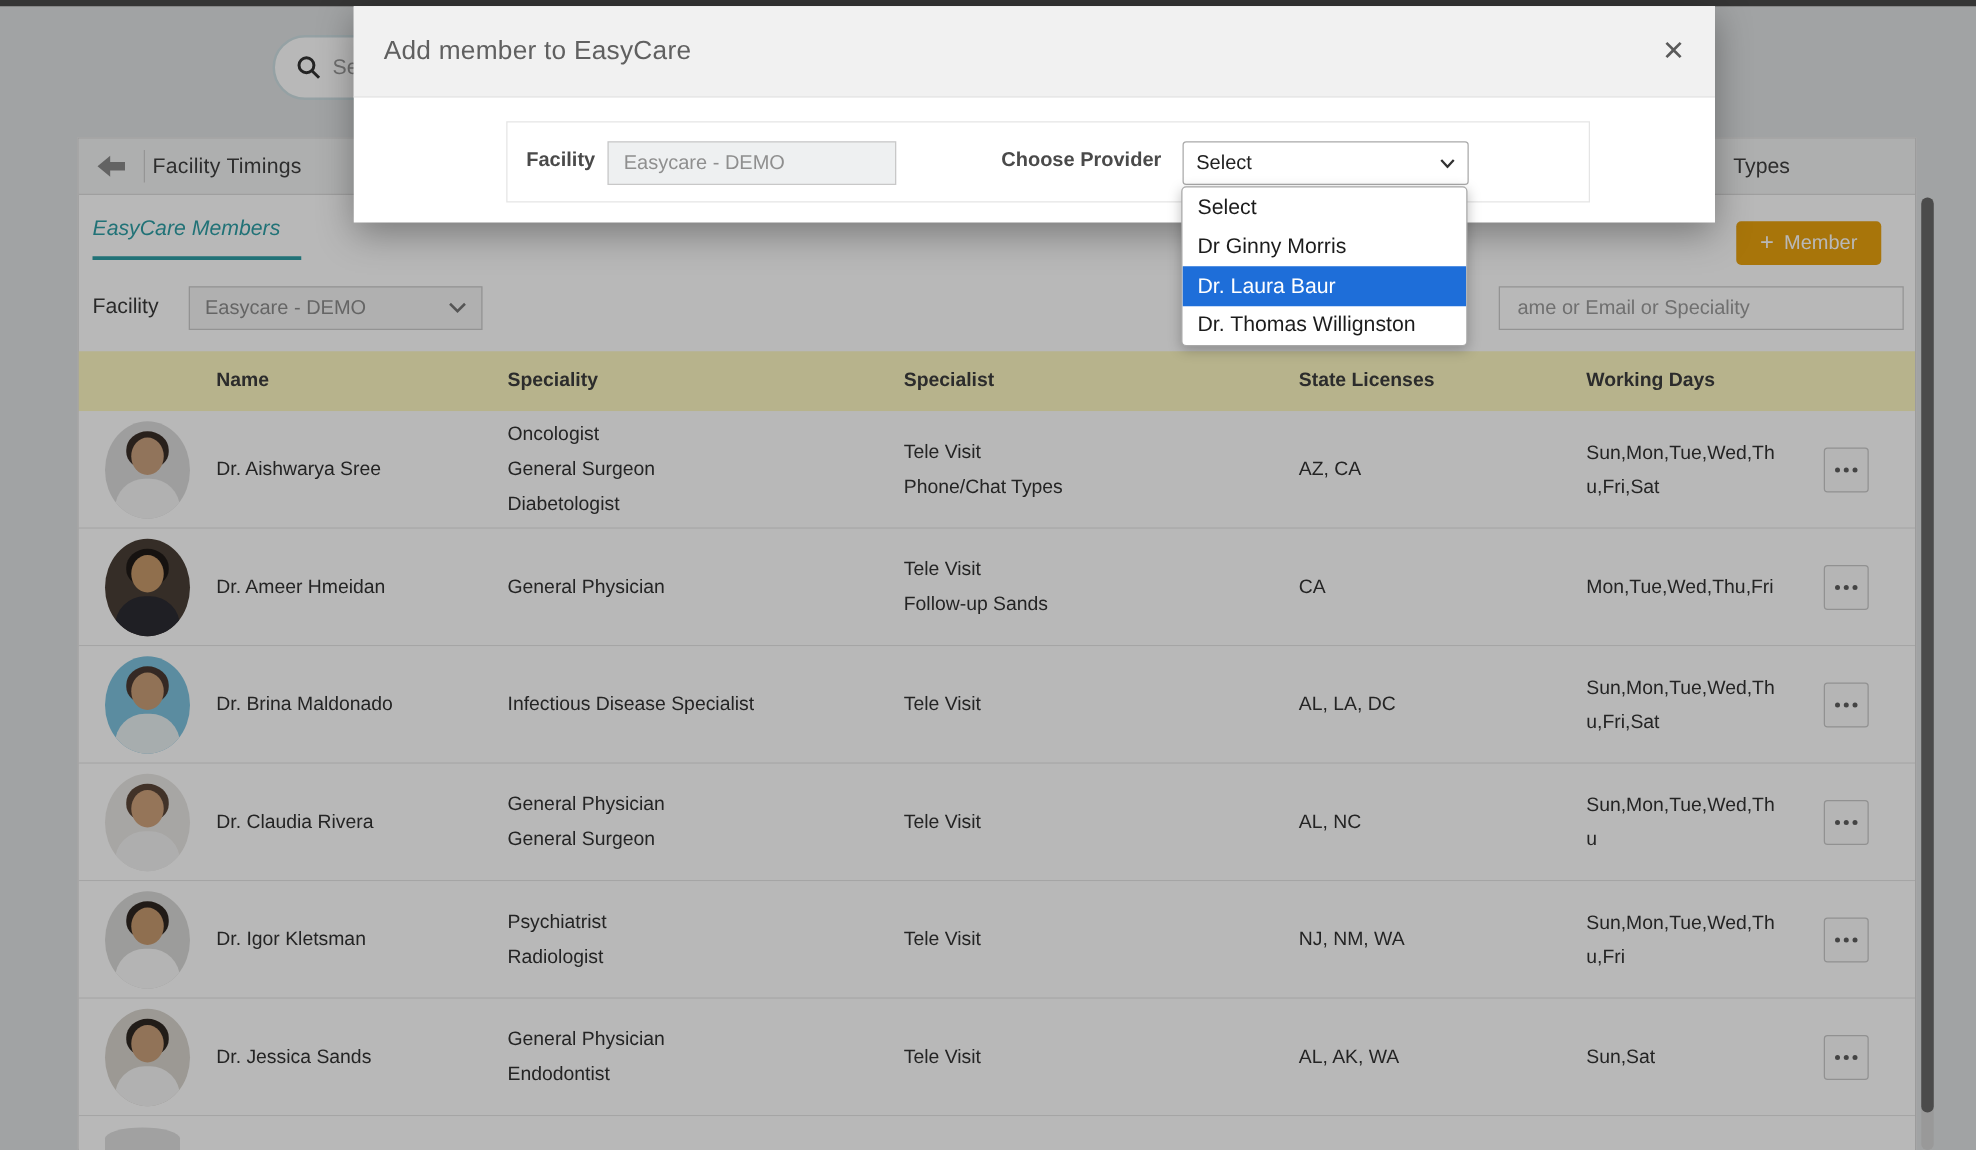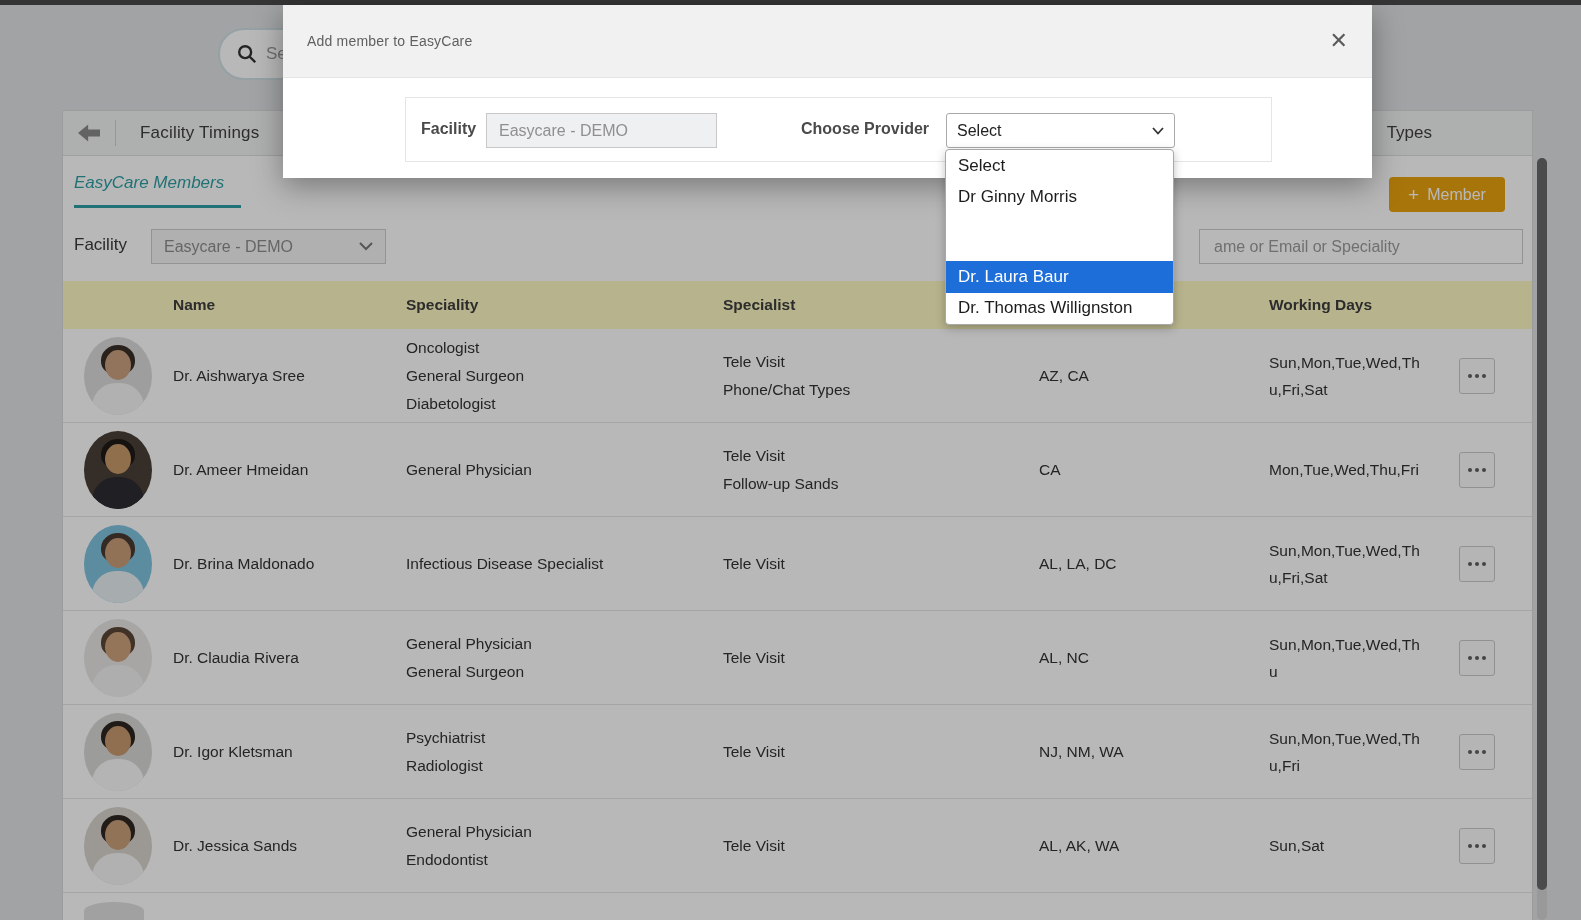--- a/index.html
+++ b/index.html
@@ -14,21 +14,21 @@
   .search-pill input { border:none; outline:none; font-size:17px; color:#555; width:220px;
     font-family:"Liberation Sans", sans-serif; margin-left:8px; background:transparent; }
   .search-pill input::placeholder { color:#9a9a9a; }
 
   .card { position:absolute; left:62px; top:110px; width:1471px; height:810px;
     background:#fff; border:1px solid #d9d9d9; }
   .card-header { position:relative; height:45px; background:#f2f3f3; border-bottom:1px solid #ddd;
     display:flex; align-items:center; }
   .back-btn { width:52px; display:flex; justify-content:center; align-items:center; cursor:pointer; }
   .vdiv { width:1px; height:26px; background:#cfcfcf; }
-  .panel-title { font-size:17px; color:#3f3f3f; margin-left:24px; letter-spacing:.2px; }
+  .panel-title { font-size:17px; color:#3f3f3f; margin-left:6px; letter-spacing:.2px; }
   .panel-right-text { position:absolute; right:100px; font-size:17px; color:#3f3f3f; }
 
   .tab-row { position:absolute; left:11px; top:62px;font-style:italic; }
   .tab { font-size:17px; color:#2f9fa5; padding-bottom:12px; display:inline-block; }
   .tab-underline { position:absolute; left:0; top:32px; width:167px; height:3px; background:#2f9fa5; }
 
   .member-btn { position:absolute; right:27px; top:66px; width:116px; height:35px; border:none;
     border-radius:4px; color:#fff; font-size:16px; display:flex; align-items:center; justify-content:center;
     gap:8px; cursor:pointer; font-family:"Liberation Sans", sans-serif; }
   .member-btn .plus { font-size:19px; font-weight:400; }
@@ -66,39 +66,39 @@
     background:#d4d4d4; border-radius:5px; }
   .scroll-thumb { position:absolute; left:0; top:0; width:10px; height:732px; background:#686868; border-radius:5px; }
 
   
   .overlay { position:absolute; inset:0; background:rgba(0,0,0,0.28); z-index:40; }
 
   .modal { position:absolute; left:283px; top:5px; width:1089px; height:173px; background:#fff;
     z-index:50; box-shadow:0 8px 28px rgba(0,0,0,.35); }
   .modal-header { height:73px; background:#f1f1f1; border-bottom:1px solid #e4e4e4;
     display:flex; align-items:center; justify-content:space-between; padding:0 24px; }
-  .modal-title { font-size:14px; color:#606060; letter-spacing:.2px; }
+  .modal-title { font-size:21px; color:#606060; letter-spacing:.2px; }
   .modal-close { font-size:22px; color:#5a5a5a; cursor:pointer; line-height:1; }
   .field-box { position:absolute; left:122px; top:92px; width:867px; height:65px; border:1px solid #e5e5e5; }
   .m-label { position:absolute; font-size:16px; font-weight:600; color:#4a4a4a; top:22px; }
   .m-facility-label { left:15px; }
   .m-input-disabled { position:absolute; left:80px; top:15px; width:231px; height:35px;
     background:#eef0f1; border:1px solid #c8c8c8; font-size:16px; color:#8f8f8f;
     display:flex; align-items:center; padding:0 12px; }
   .m-provider-label { left:395px;text-align:center; }
   .m-select { position:absolute; left:540px; top:15px; width:229px; height:35px; background:#fff;
     border:1px solid #a9a9a9; border-radius:3px; font-size:16px; color:#222; display:flex;
     align-items:center; justify-content:space-between; padding:0 10px; cursor:pointer; }
 
   .dd-list { position:absolute; left:662px; top:144px; width:229px; background:#fff;
     border:1px solid #a8a8a8; border-radius:4px; z-index:60; overflow:hidden;
     box-shadow:0 3px 10px rgba(0,0,0,.25); }
   .dd-option { height:31.5px; display:flex; align-items:center; padding-left:12px;
     font-size:17px; color:#1c1c1c; cursor:pointer; }
-  .dd-option.highlighted { background:var(--hl,#1e6ed9); color:#fff;margin-top:48px; }
+  .dd-option.highlighted { background:var(--hl,#1e6ed9); color:#fff; }
 </style>
 </head>
 <body>
 
 <div class="topbar"></div>
 
 <div class="search-pill">
   <svg width="22" height="22" viewBox="0 0 24 24" fill="none" stroke="#333" stroke-width="2.6">
     <circle cx="10" cy="10" r="6.5"></circle>
       <line x1="15" y1="15" x2="21" y2="21"></line>

